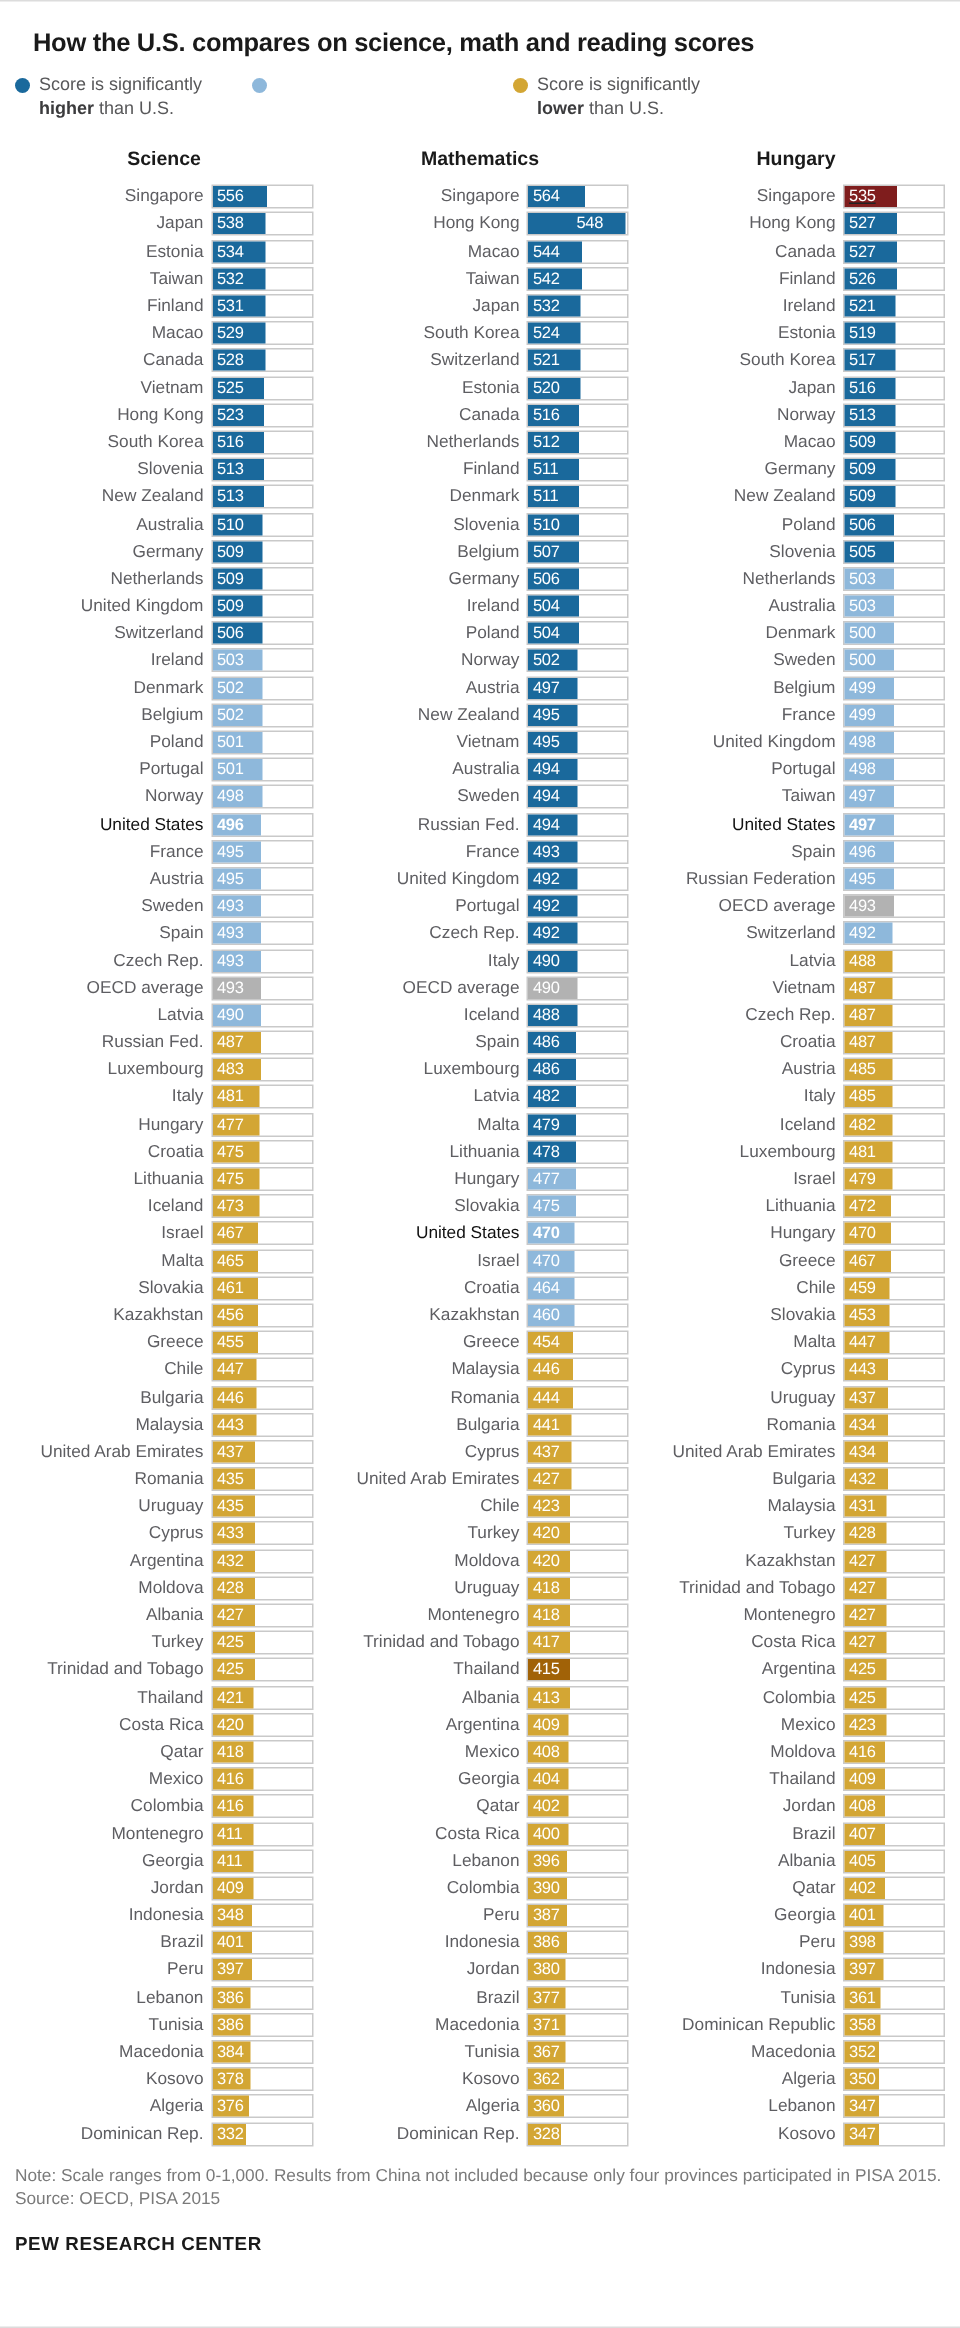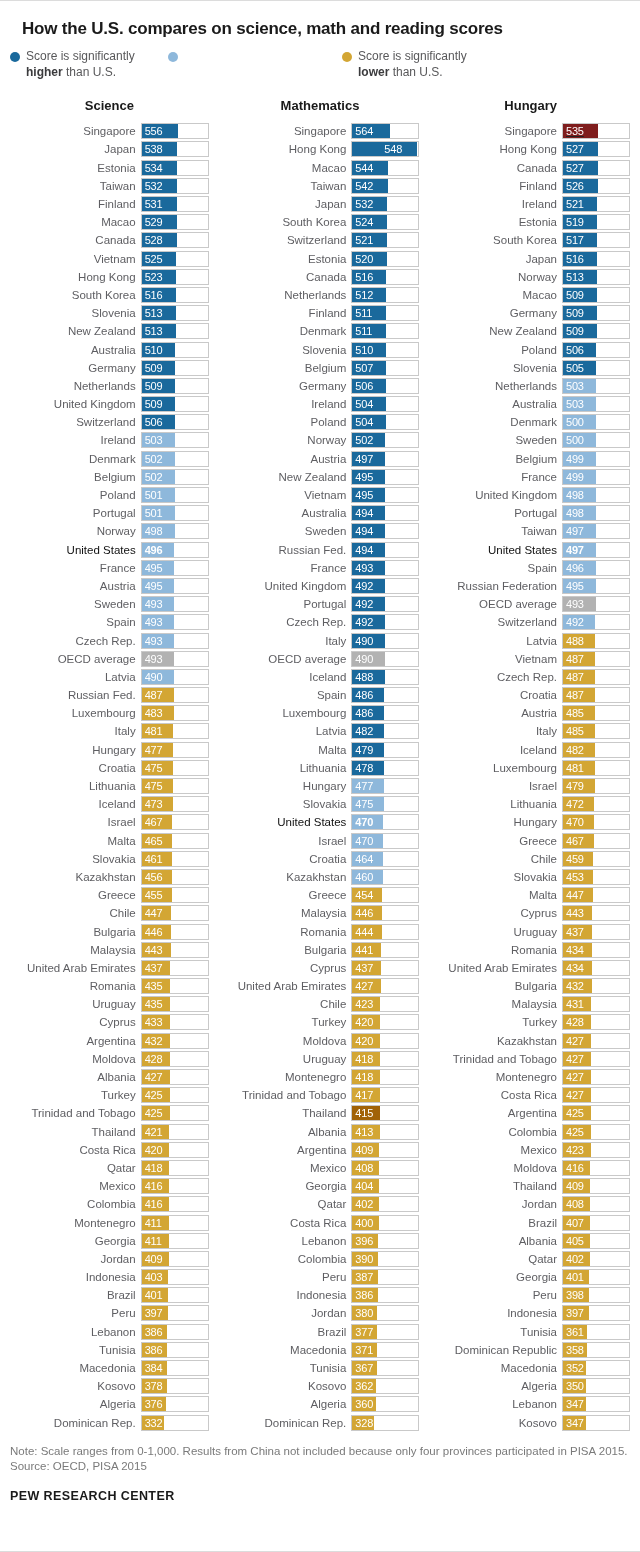--- a/index.html
+++ b/index.html
@@ -626,21 +626,21 @@
             <div class="track">
               <div class="fill" style="background: rgb(211, 166, 52); width: 40.9%;">
                 <span class="val">409</span>
               </div>
             </div>
           </div>
           <div class="row">
             <span class="country">Indonesia</span>
             <div class="track">
               <div class="fill" style="background: rgb(211, 166, 52); width: 40.3%;">
-                <span class="val">403</span>
+                <span class="val">348</span>
               </div>
             </div>
           </div>
           <div class="row">
             <span class="country">Brazil</span>
             <div class="track">
               <div class="fill" style="background: rgb(211, 166, 52); width: 40.1%;">
                 <span class="val">401</span>
               </div>
             </div>

